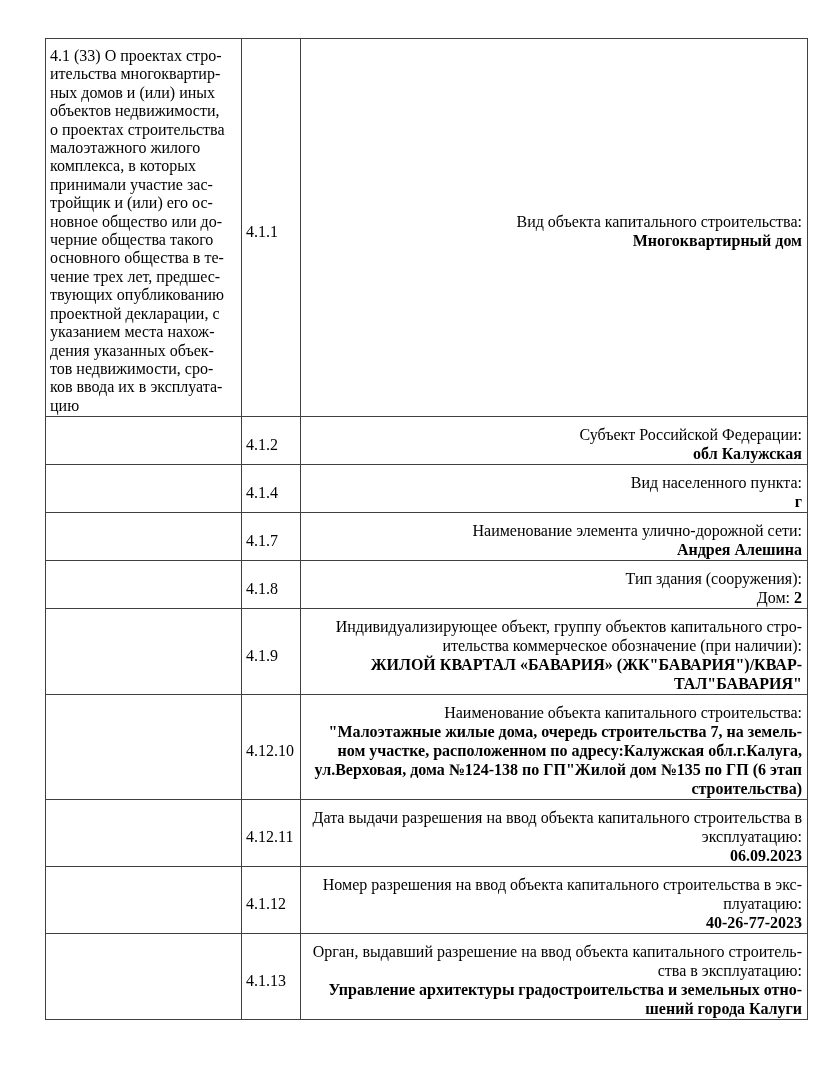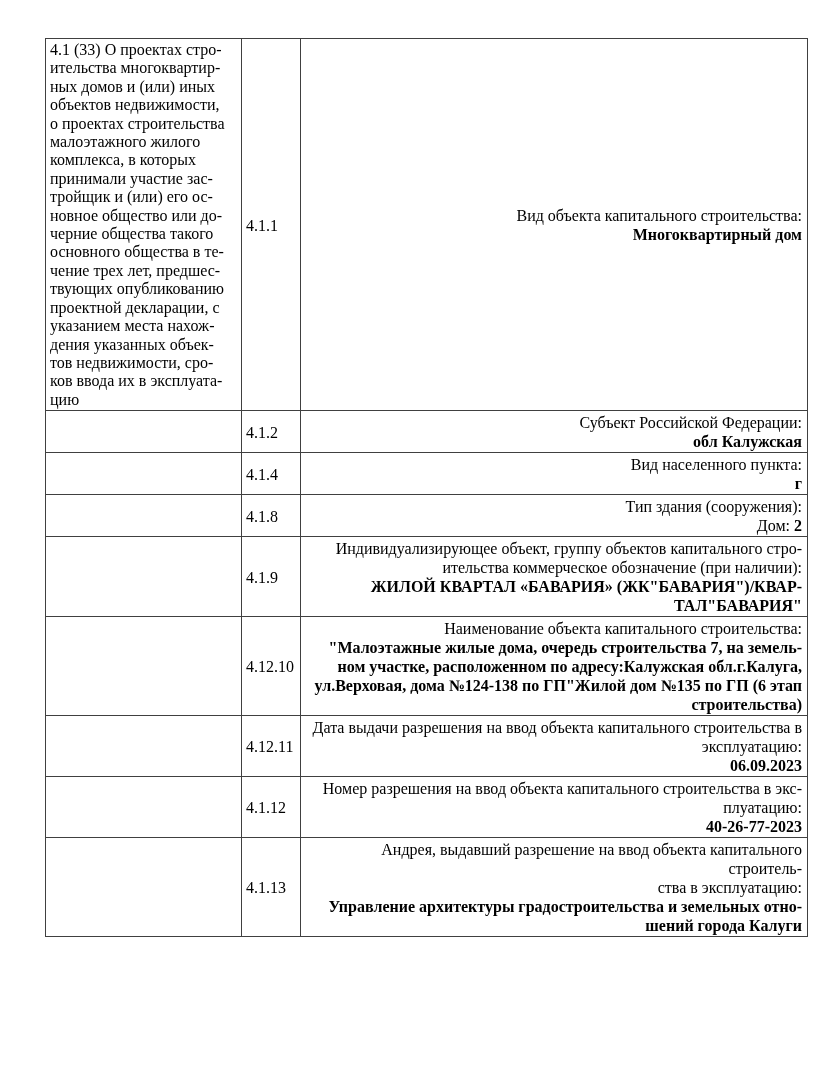--- a/index.html
+++ b/index.html
@@ -18,21 +18,21 @@
   }
   table.decl {
     border-collapse: collapse;
     table-layout: fixed;
     width: 744px;
     background: #ffffff;
   }
   table.decl td {
     border: 1.5px solid #404040;
     vertical-align: middle;
-    padding: 2px 5px 1px 4px;
+    padding: 8px 5px 1px 4px;
     font-size: 16px;
     line-height: 19px;
     overflow: hidden;
   }
   td.c1 {
     width: 186px;
     vertical-align: top;
     padding: 1px 2px 1px 3px;
   }
   td.c2 {
@@ -102,20 +102,28 @@
     <tr>
       <td class="c1"></td>
       <td class="c2">4.1.4</td>
       <td class="c3">
         <div class="lbl">Вид населенного пункта:</div>
         <div class="val">г</div>
       </td>
     </tr>
     <tr>
       <td class="c1"></td>
+      <td class="c2">4.1.7</td>
+      <td class="c3">
+        <div class="lbl">Наименование элемента улично-дорожной сети:</div>
+        <div class="val">Андрея Алешина</div>
+      </td>
+    </tr>
+    <tr>
+      <td class="c1"></td>
       <td class="c2">4.1.8</td>
       <td class="c3">
         <div class="lbl">Тип здания (сооружения):</div>
         <div><span>Дом: </span><span class="val-inline">2</span></div>
       </td>
     </tr>
     <tr>
       <td class="c1"></td>
       <td class="c2">4.1.9</td>
       <td class="c3">
@@ -151,21 +159,21 @@
       <td class="c3">
         <div class="lbl">Номер разрешения на ввод объекта капитального строительства в экс-
 плуатацию:</div>
         <div class="val">40-26-77-2023</div>
       </td>
     </tr>
     <tr>
       <td class="c1"></td>
       <td class="c2">4.1.13</td>
       <td class="c3">
-        <div class="lbl">Андрея, выдавший разрешение на ввод объекта капитального строитель-
+        <div class="lbl">Орган, выдавший разрешение на ввод объекта капитального строитель-
 ства в эксплуатацию:</div>
         <div class="val">Управление архитектуры градостроительства и земельных отно-
 шений города Калуги</div>
       </td>
     </tr>
   </tbody>
     </table>
 </div>
 
 </body></html>

